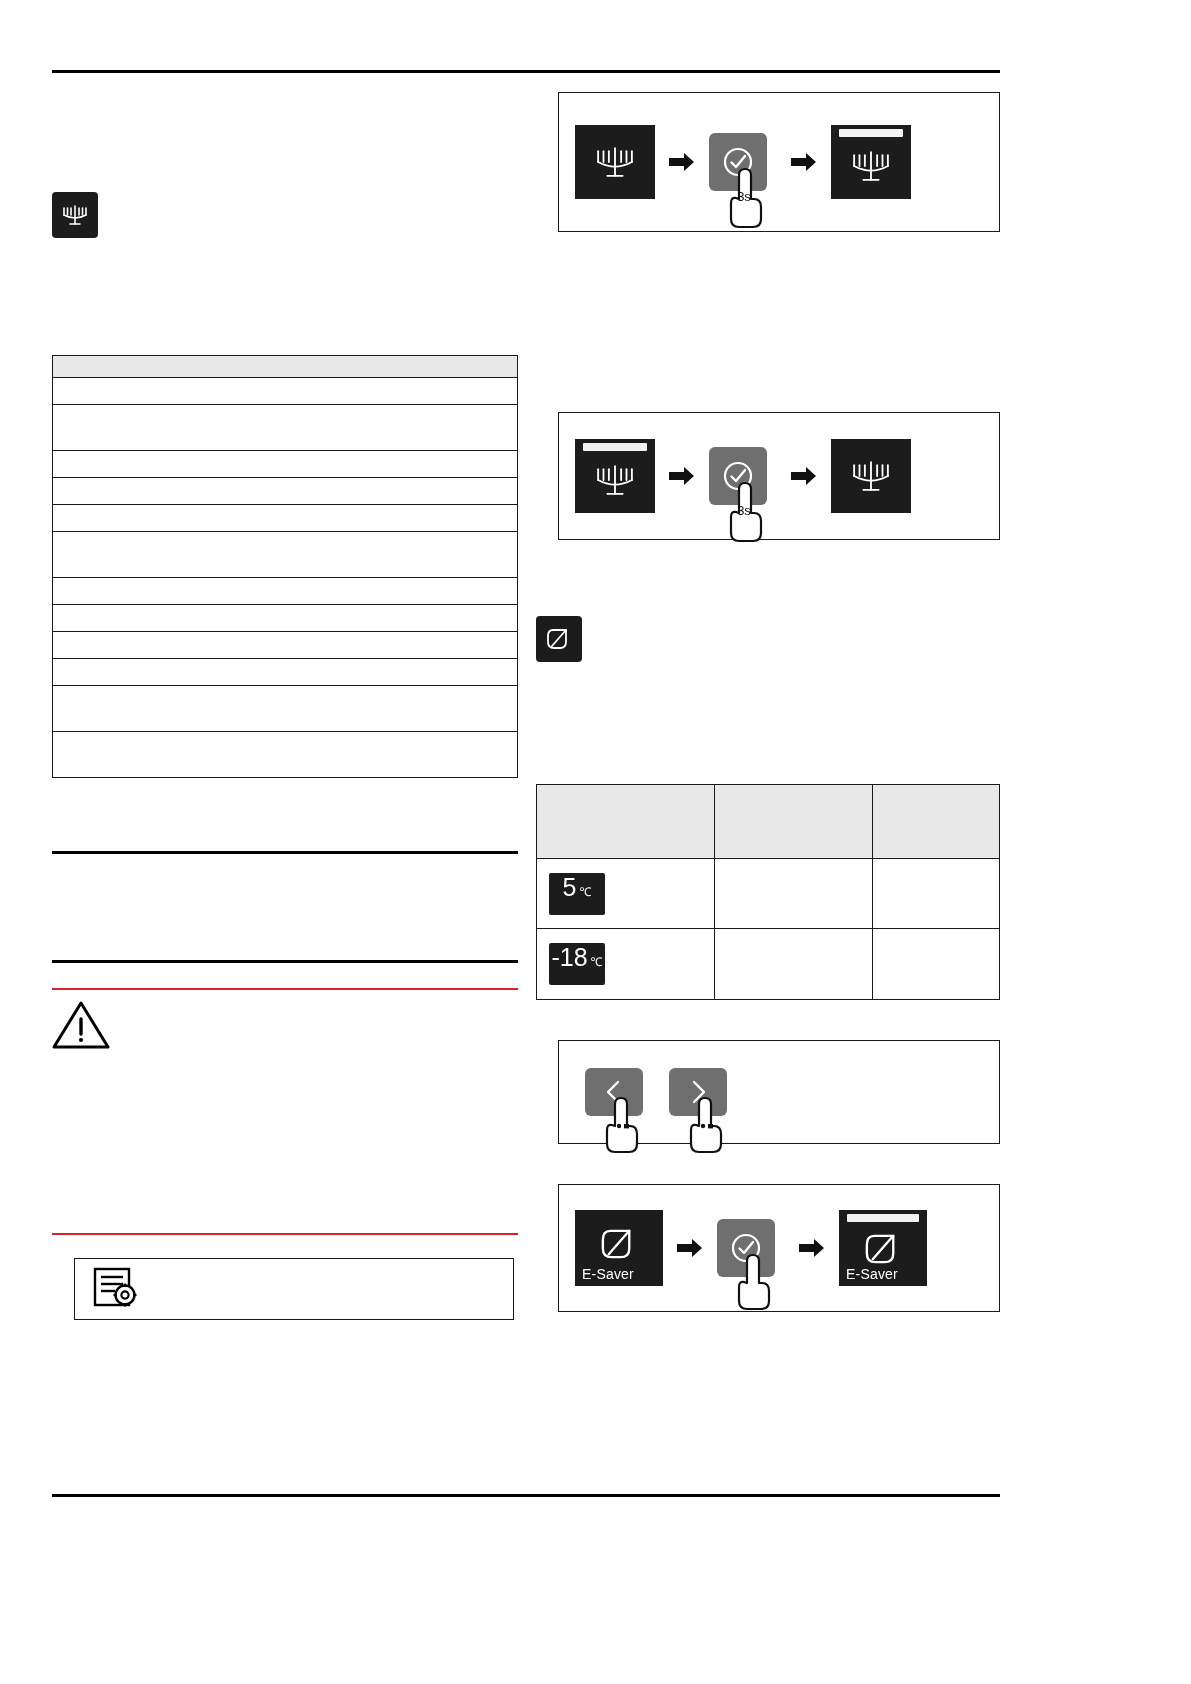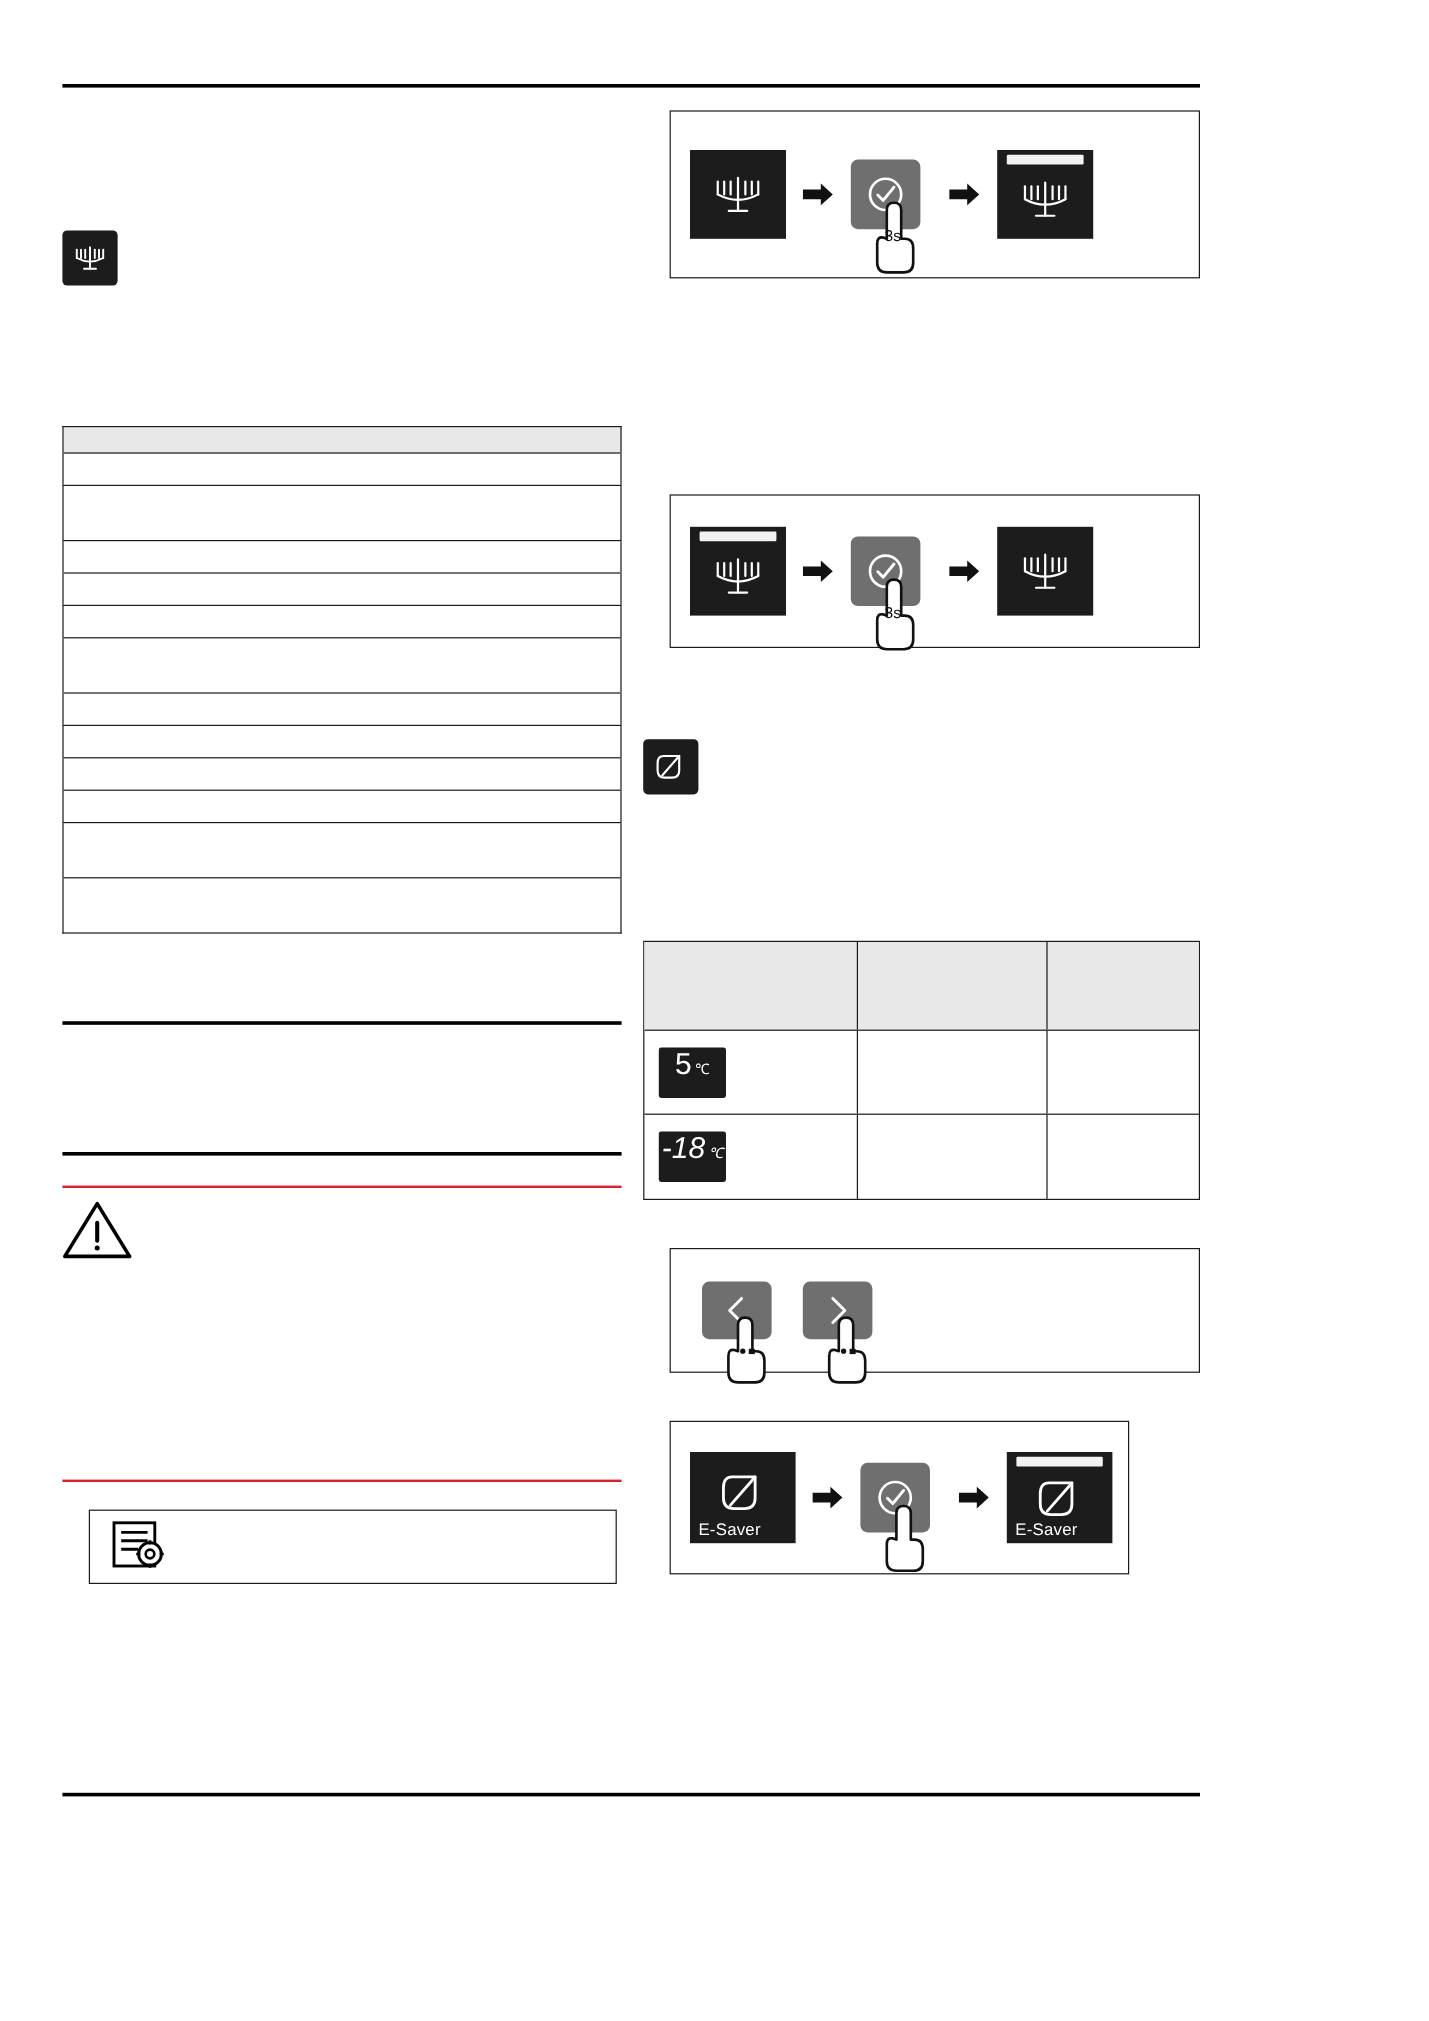--- a/index.html
+++ b/index.html
@@ -178,21 +178,21 @@
     top: 784px;
     width: 464px;
     border: 1.5px solid #1a1a1a;
     box-sizing: border-box;
   }
   .rtable .r {
     display: flex;
     border-bottom: 1.5px solid #1a1a1a;
     box-sizing: border-box;
   }
-  .rtable .r:last-child { border-bottom: none; font-style: italic; }
+  .rtable .r:last-child { border-bottom: none; }
   .rtable .c1 { width: 178px; border-right: 1.5px solid #1a1a1a; box-sizing: border-box; display:flex; align-items:center; padding-left:12px;}
   .rtable .c2 { width: 158px; border-right: 1.5px solid #1a1a1a; box-sizing: border-box; }
   .rtable .c3 { flex: 1; box-sizing: border-box; }
   .rtable .head { background: #e8e8e8; height: 74px; }
   .rtable .body { height: 70px; }
 </style>
 </head>
 <body>
 
 <div class="page">
@@ -472,21 +472,21 @@
       <div class="hand-wrap" style="left:14px;top:28px;">
         <svg width="44" height="58" viewBox="0 0 44 58" aria-hidden="true">
           <path d="M16 8 q0 -6 6 -6 q6 0 6 6 v22 h3 q7 0 7 8 v10 q0 8 -8 8 h-14 q-8 0 -8 -8 v-14 q0 -6 5 -5 l3 1 z" fill="#ffffff" stroke="#111" stroke-width="2.2" stroke-linejoin="round"></path>
           <circle cx="20" cy="30" r="2.2" fill="#111"></circle>
           <rect x="25" y="28" width="5" height="4.4" fill="#111"></rect>
         </svg>
       </div>
     </div>
   </div>
 
-  <div class="fig" style="left:558px;top:1184px;width:383px;height:128px;padding-left:16px;align-items:center;">
+  <div class="fig" style="left:558px;top:1184px;width:442px;height:128px;padding-left:16px;align-items:center;">
     <div class="display" style="width:88px;height:76px;">
       <svg width="44" height="44" viewBox="0 0 30 30" style="margin-bottom:8px" aria-hidden="true">
         <path d="M22 6 H9 q-5 0 -5 6 v6 q0 6 6 6 h6 q6 0 6 -6 V6 z" fill="none" stroke="#fff" stroke-width="1.6" stroke-linejoin="round"></path>
         <path d="M22 6 L8 22" fill="none" stroke="#fff" stroke-width="1.6" stroke-linecap="round"></path>
       </svg>
       <span class="lbl">E-Saver</span>
     </div>
     <div class="arrow" style="margin:0 12px;">
       <svg width="26" height="20" viewBox="0 0 26 20">
           <path d="M0 6 H15 V1 L25 10 L15 19 V14 H0 Z" fill="#111"></path>

